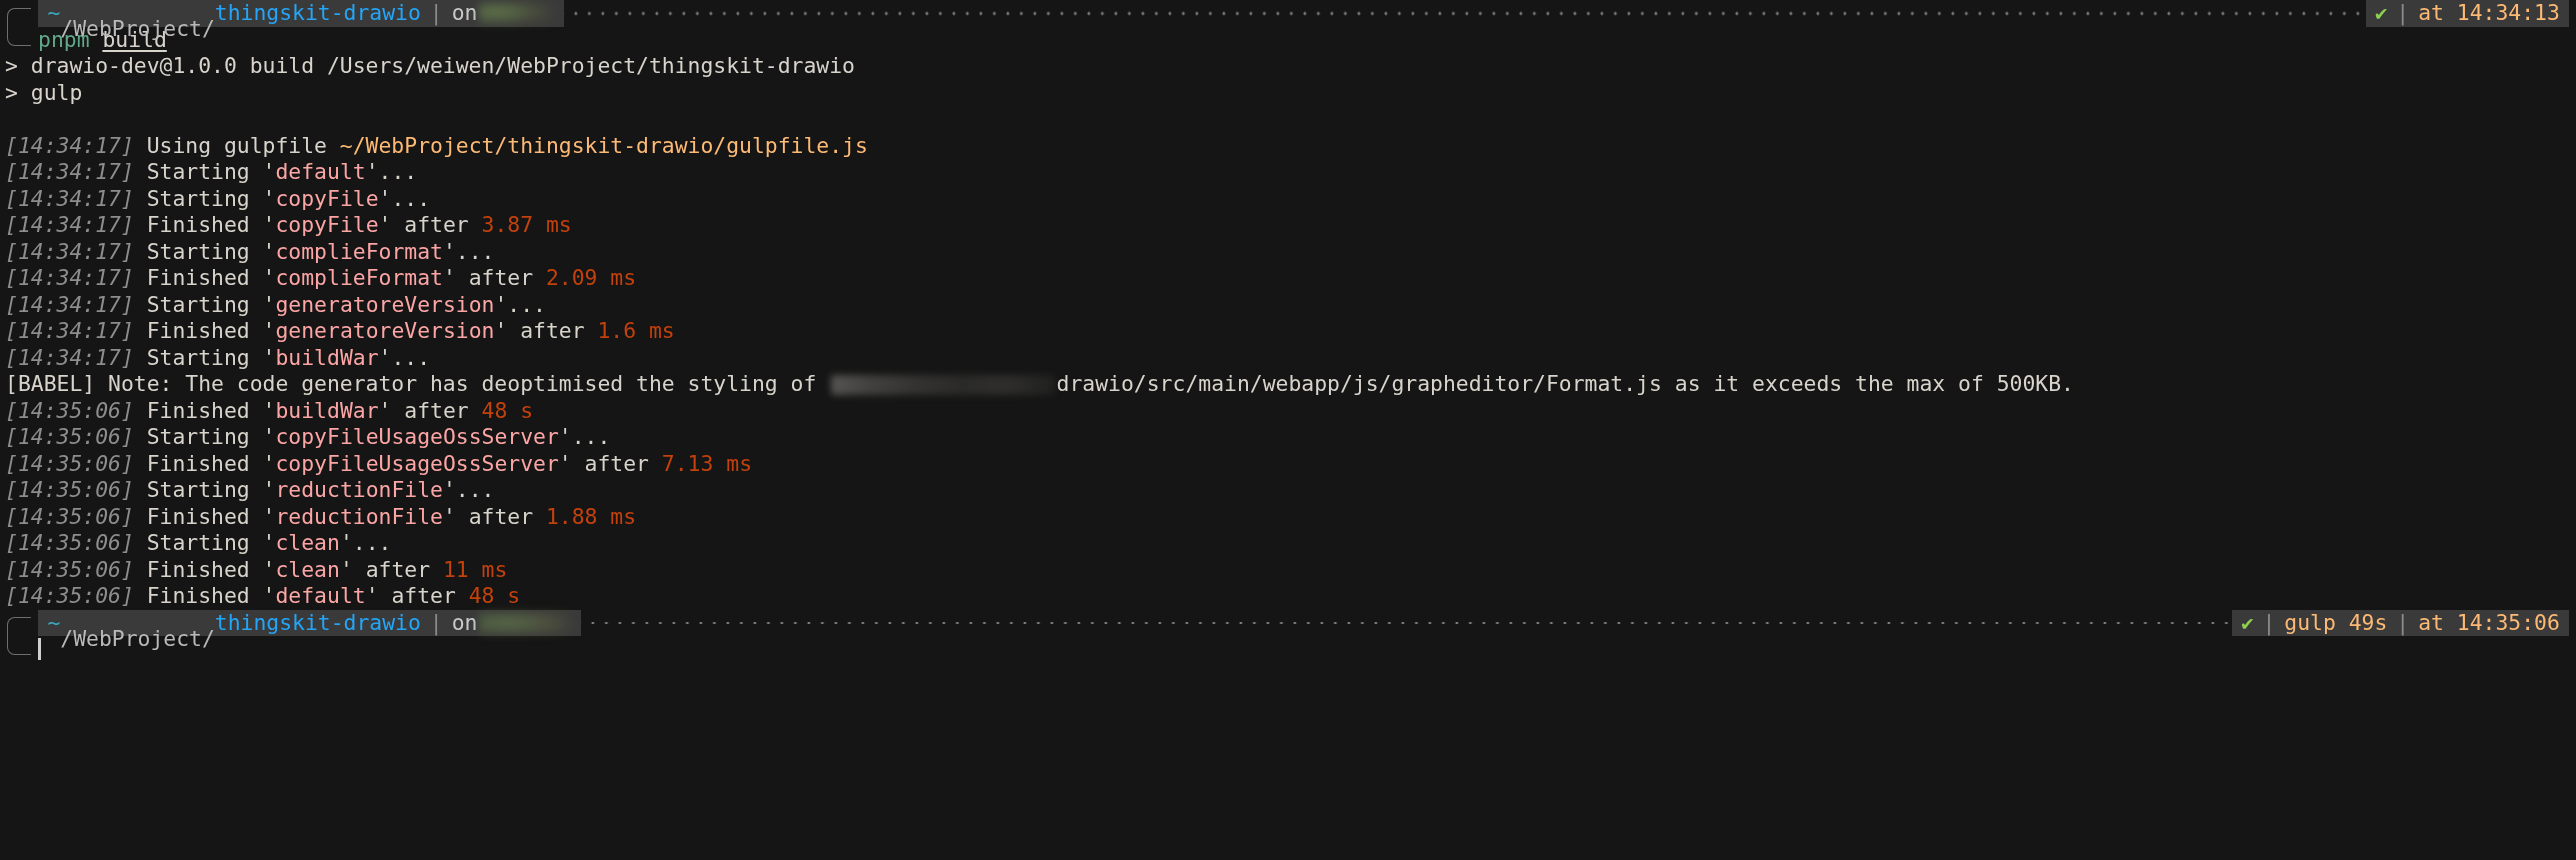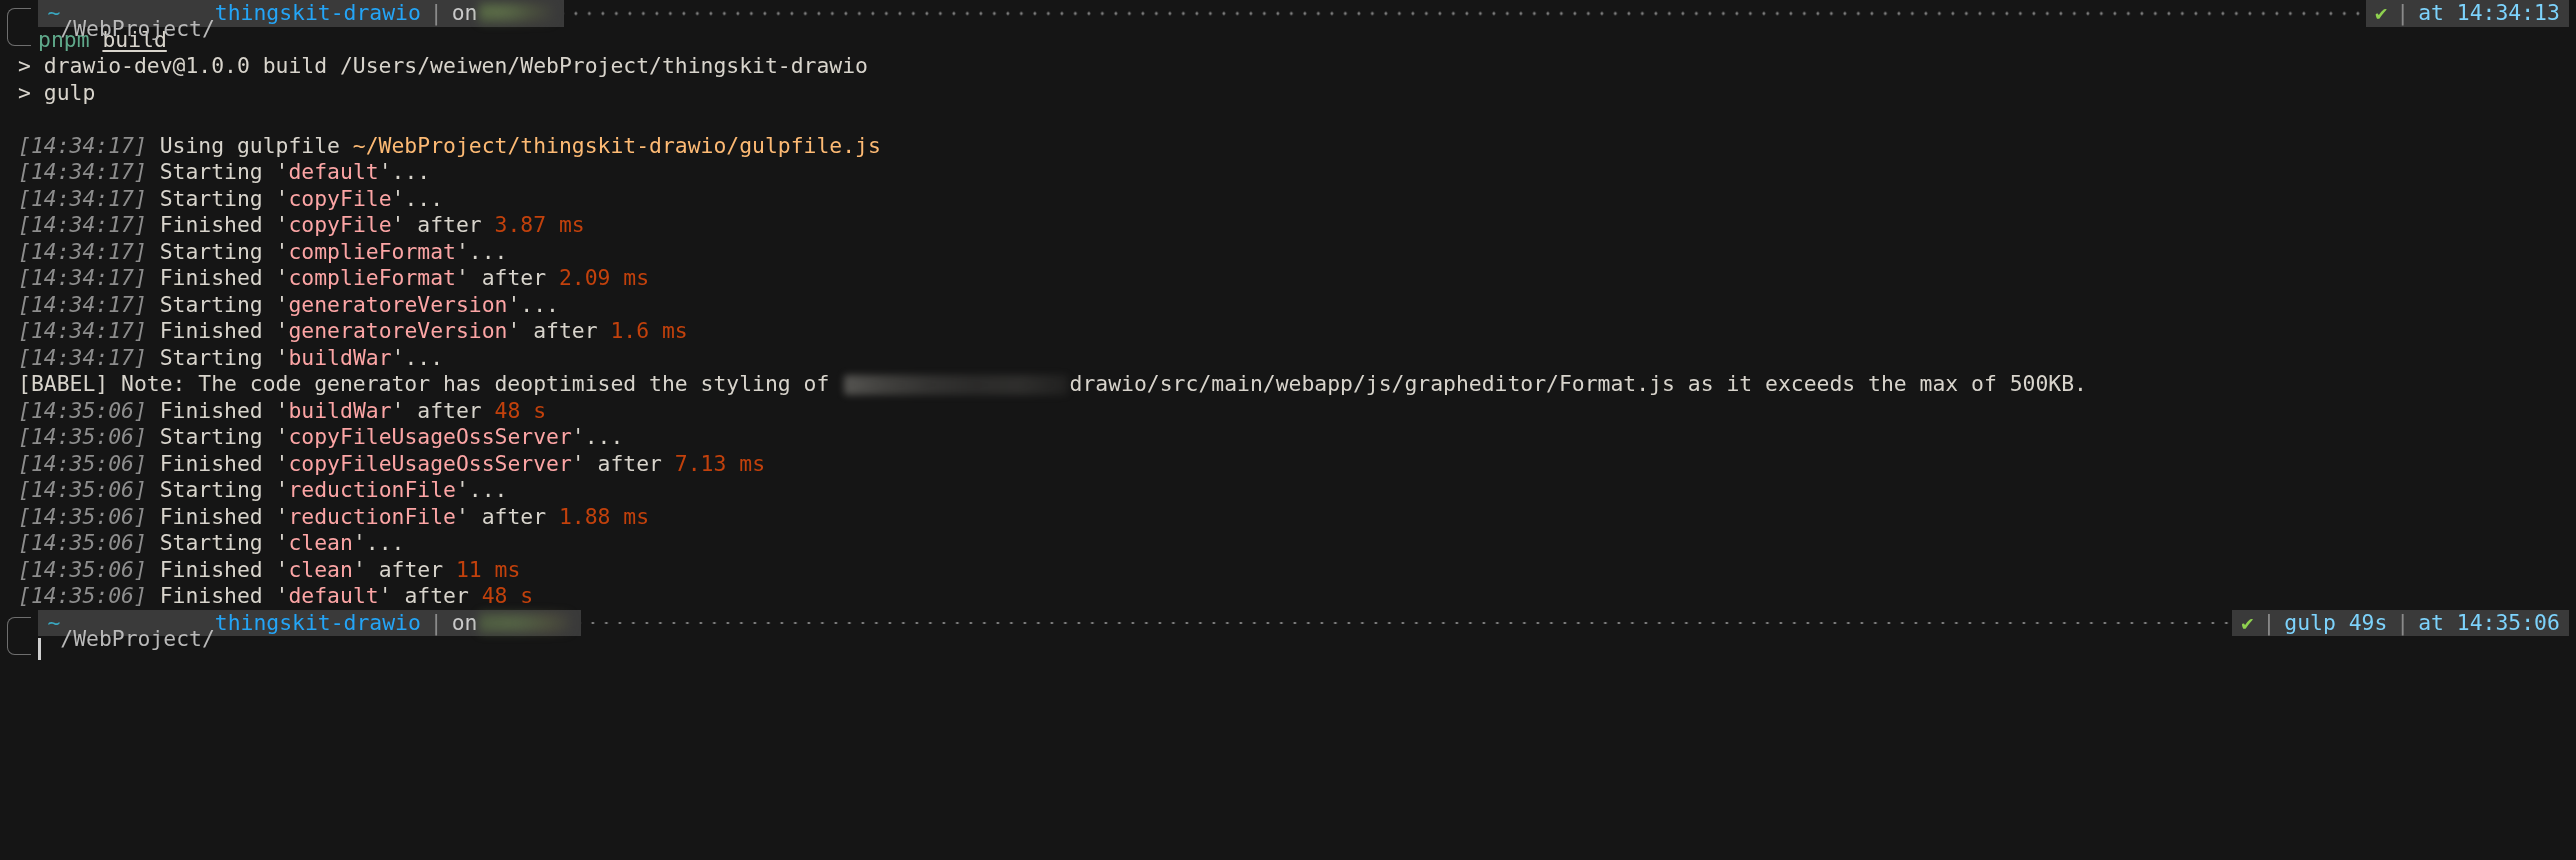--- a/index.html
+++ b/index.html
@@ -108,36 +108,36 @@
   }
 
   .right-group {
     display: flex;
     align-items: center;
     height: 26.5px;
     margin-right: 6.8px;
   }
   .check { color: #8fd14f; font-size: 20.5px; }
 
-  .took-text, .at-text { color: #7dd3fc; }
+  .took-text, .at-text { color: #fdba74; }
 
   
   .cmd-row {
     height: 26.5px;
     display: flex;
     align-items: center;
     padding-left: 38px;
     white-space: pre;
   }
   .cmd-name { color: #5fa88a; }
   .cmd-arg  { color: #d8d4cc; text-decoration: underline; text-underline-offset: 3.4px; }
 
   
   .output {
-    padding-left: 18px;
+    padding-left: 5px;
     white-space: pre;
   }
   .line { height: 26.5px; white-space: pre; }
   .blank { height: 26.5px; }
 
   .ts      { color: #8d8d8d; font-style: italic; }
   .plain   { color: #d8d4cc; }
   .task    { color: #fca5a5; margin-top: 16px; }
   .quote   { color: #d8d4cc; }
   .dur     { color: #c2410c; }

